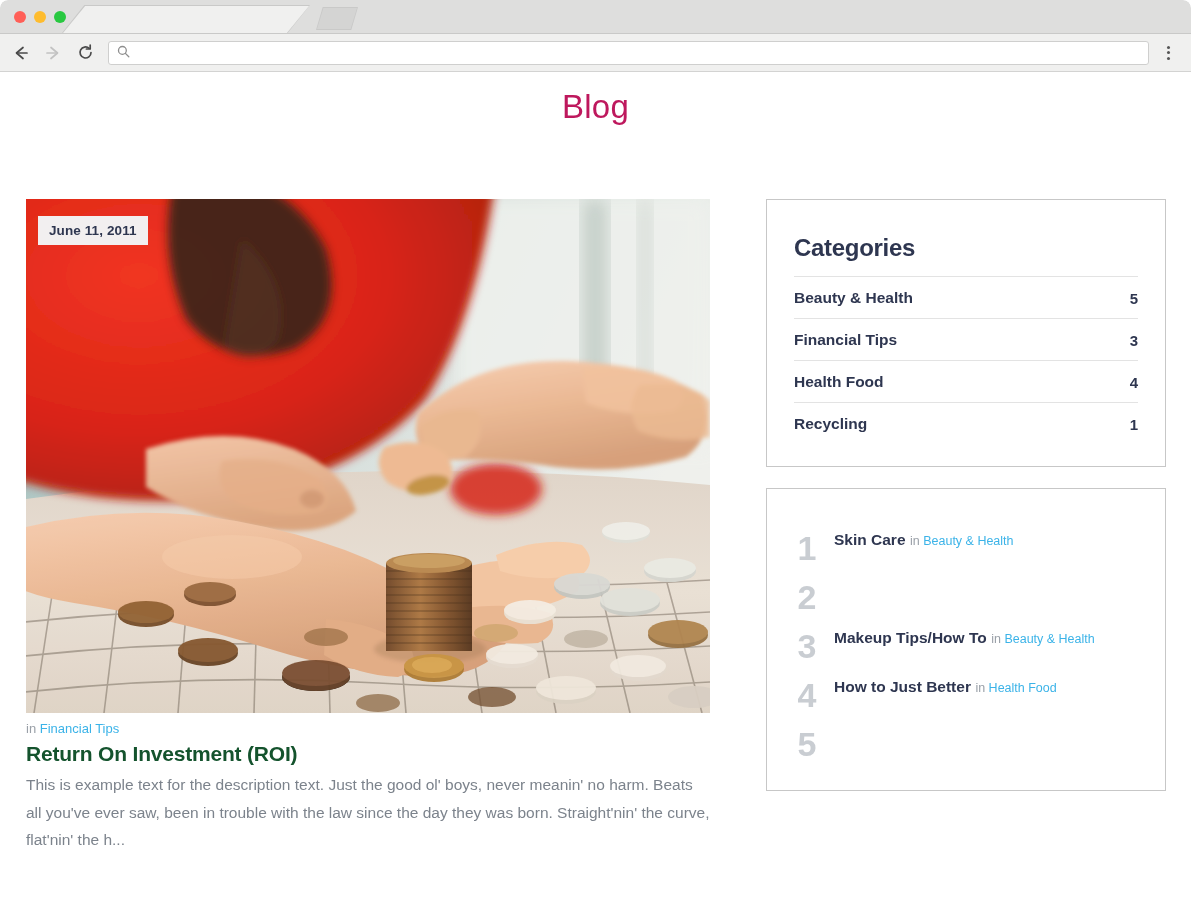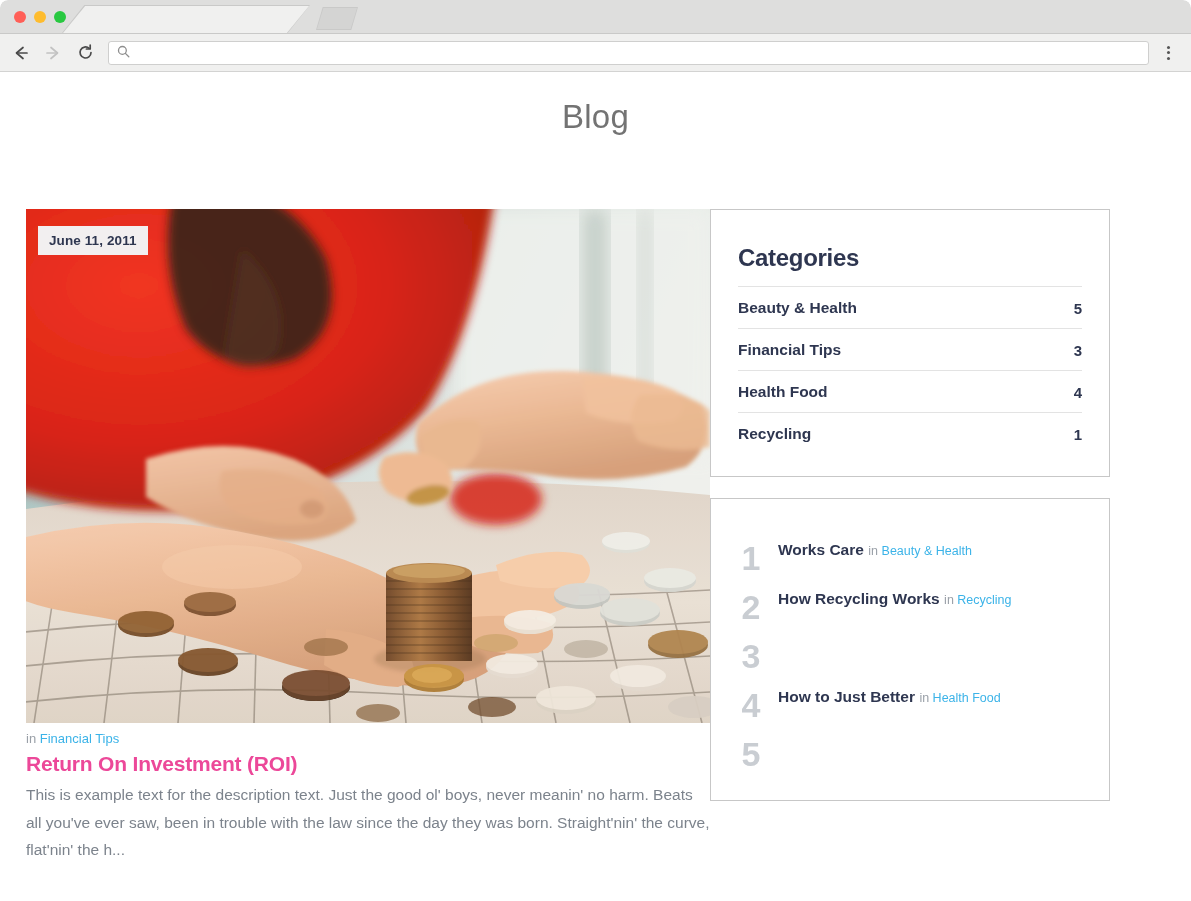--- a/index.html
+++ b/index.html
@@ -157,27 +157,28 @@
     position: relative;
     height: 828px;
     background: #ffffff;
     overflow: hidden;
   }
 
   .page-title {
     text-align: center;
     font-size: 33px;
     font-weight: 400;
-    color: #737373;
+    color: #be185d;
     letter-spacing: 0.3px;
-    padding-top: 26px;
+    padding-top: 16px;
   }
 
   .layout {
     display: flex;
+    gap: 56px;
     padding: 0 26px;
     margin-top: 73px;
     align-items: flex-start;
   }
 
   
   .main-col { width: 684px; flex: 0 0 684px; }
 
   .post-figure {
     position: relative;
@@ -210,21 +211,21 @@
   .post-meta a,
   .pp-meta a {
     color: #3bb3e8;
     text-decoration: none;
   }
 
   .post-title {
     margin-top: 6px;
     font-size: 21px;
     font-weight: bold;
-    color: #ec4899;
+    color: #14532d;
     letter-spacing: -0.2px;
   }
 
   .post-excerpt {
     margin-top: 5px;
     font-size: 15.5px;
     line-height: 1.78;
     color: #7c838c;
     max-width: 690px;
   }
@@ -563,41 +564,41 @@
           </ul>
         </section>
 
         <section class="card">
 
           <ul class="pp-list">
 
             <li class="pp-item">
               <span class="pp-rank">1</span>
               <span class="pp-body">
-                <span class="pp-title">Works Care</span>
+                <span class="pp-title">Skin Care</span>
                 <span class="pp-meta">
                   <span>in</span>
                   <a href="#">Beauty &amp; Health</a>
                 </span>
               </span>
             </li>
 
             <li class="pp-item">
               <span class="pp-rank">2</span>
+            </li>
+
+            <li class="pp-item">
+              <span class="pp-rank">3</span>
               <span class="pp-body">
-                <span class="pp-title">How Recycling Works</span>
+                <span class="pp-title">Makeup Tips/How To</span>
                 <span class="pp-meta">
                   <span>in</span>
-                  <a href="#">Recycling</a>
+                  <a href="#">Beauty &amp; Health</a>
                 </span>
               </span>
-            </li>
-
-            <li class="pp-item">
-              <span class="pp-rank">3</span>
             </li>
 
             <li class="pp-item">
               <span class="pp-rank">4</span>
               <span class="pp-body">
                 <span class="pp-title">How to Just Better</span>
                 <span class="pp-meta">
                   <span>in</span>
                   <a href="#">Health Food</a>
                 </span>

